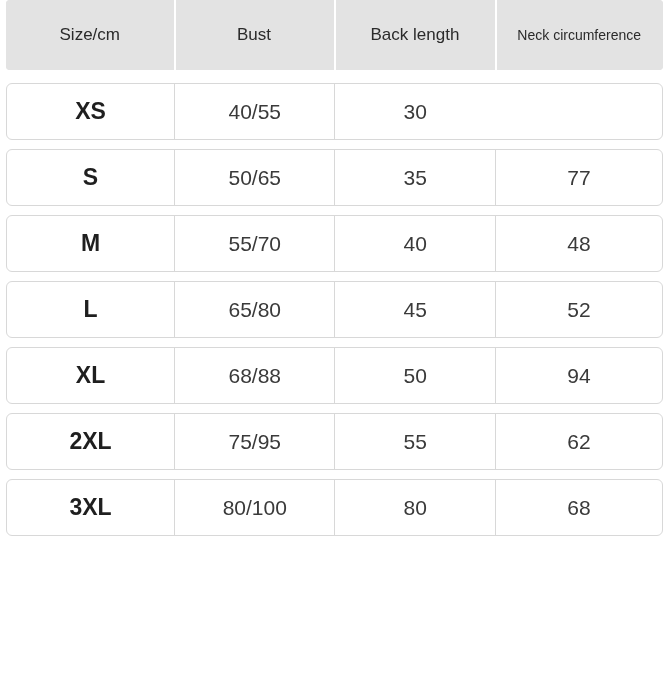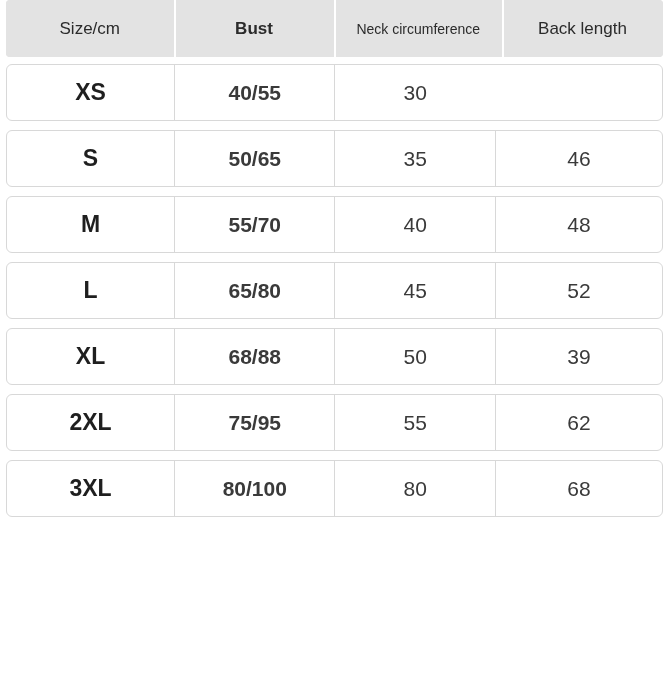--- a/index.html
+++ b/index.html
@@ -17,24 +17,24 @@
 
   .size-table {
     width: 669px;
     box-sizing: border-box;
     padding: 0 6px;
   }
 
   .header-row {
     display: flex;
     background: #e3e3e3;
-    height: 57px;
+    height: 70px;
     border-radius: 4px;
     overflow: hidden;
-    margin-bottom: 7px;
+    margin-bottom: 13px;
   }
 
   .header-cell {
     display: flex;
     align-items: center;
     justify-content: center;
     text-align: center;
     font-size: 17px;
     color: #2b2b2b;
     background: #e3e3e3;
@@ -47,21 +47,21 @@
     top: 0;
     bottom: 0;
     width: 2px;
     background: #ffffff;
   }
   .header-cell.small {
     font-size: 14px;
   }
 
   .col-1 { width: 25.5%; }
-  .col-2 { width: 24.5%; font-weight: bold; }
+  .col-2 { width: 24.5%; }
   .col-3 { width: 24.5%; }
   .col-4 { width: 25.5%; }
 
   .data-row {
     display: flex;
     height: 57px;
     border: 1px solid #d8d8d8;
     border-radius: 6px;
     box-sizing: border-box;
     margin-bottom: 9px;
@@ -89,56 +89,56 @@
   }
 </style>
 </head>
 <body>
 
 <div class="size-table">
 
   <div class="header-row">
     <div class="header-cell col-1">Size/cm</div>
     <div class="header-cell col-2">Bust</div>
+    <div class="header-cell col-3">Back length</div>
     <div class="header-cell col-4 small">Neck circumference</div>
-    <div class="header-cell col-3">Back length</div>
   </div>
 
   <div class="data-row">
     <div class="data-cell size-label col-1">XS</div>
     <div class="data-cell col-2">40/55</div>
     <div class="data-cell col-3">30</div>
   </div>
 
   <div class="data-row">
     <div class="data-cell size-label col-1">S</div>
     <div class="data-cell col-2">50/65</div>
     <div class="data-cell col-3">35</div>
-    <div class="data-cell col-4">46</div>
+    <div class="data-cell col-4">77</div>
   </div>
 
   <div class="data-row">
     <div class="data-cell size-label col-1">M</div>
     <div class="data-cell col-2">55/70</div>
     <div class="data-cell col-3">40</div>
     <div class="data-cell col-4">48</div>
   </div>
 
   <div class="data-row">
     <div class="data-cell size-label col-1">L</div>
     <div class="data-cell col-2">65/80</div>
     <div class="data-cell col-3">45</div>
     <div class="data-cell col-4">52</div>
   </div>
 
   <div class="data-row">
     <div class="data-cell size-label col-1">XL</div>
     <div class="data-cell col-2">68/88</div>
     <div class="data-cell col-3">50</div>
-    <div class="data-cell col-4">39</div>
+    <div class="data-cell col-4">94</div>
   </div>
 
   <div class="data-row">
     <div class="data-cell size-label col-1">2XL</div>
     <div class="data-cell col-2">75/95</div>
     <div class="data-cell col-3">55</div>
     <div class="data-cell col-4">62</div>
   </div>
 
   <div class="data-row">

